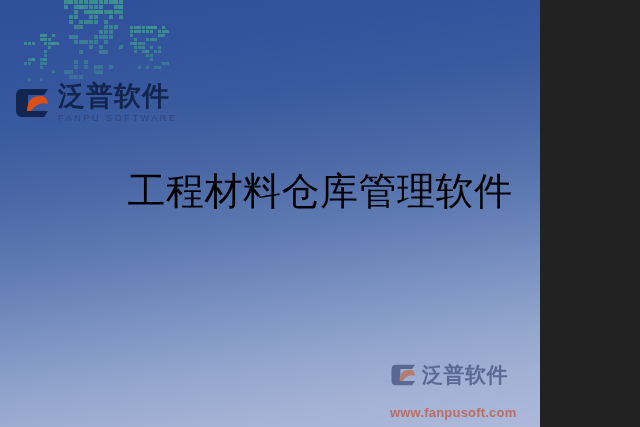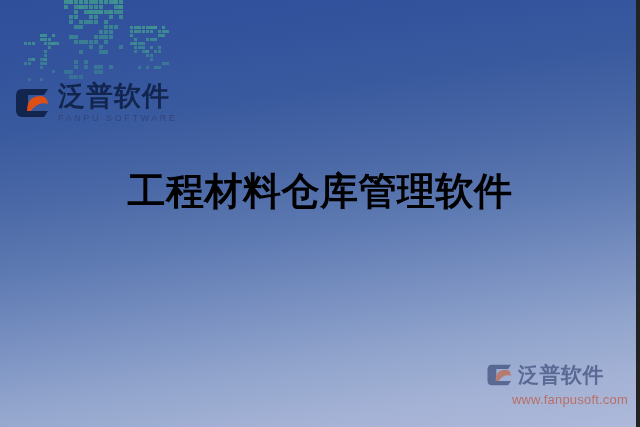--- a/index.html
+++ b/index.html
@@ -2,21 +2,21 @@
 <html><head>
 <meta charset="utf-8">
 <style>
   html, body {
     margin: 0;
     padding: 0;
     background: #222;
   }
   #stage {
     position: relative;
-    width: 636px;
+    width: 540px;
     height: 427px;
     overflow: hidden;
     font-family: "Liberation Sans", "DejaVu Sans", sans-serif;
     
     background:
       linear-gradient(172deg,
         #2f4f9b 0%,
         #33539d 14%,
         #3a5a9f 26%,
         #4a68a6 40%,
@@ -81,21 +81,21 @@
 
   
   #headline {
     position: absolute;
     left: 0;
     top: 168px;
     width: 640px;
     text-align: center;
     color: #000000;
     font-size: 38px;
-    font-weight: bold;
+    font-weight: normal;
     line-height: 1.26;
     letter-spacing: 0.5px;
   }
   #headline .hl-line { display: block; white-space: nowrap; }
 
   
   #watermark {
     position: absolute;
     right: 8px;
     bottom: 10px;
@@ -116,27 +116,27 @@
   }
   .wm-cn {
     margin-left: 4px;
     font-size: 21px;
     font-weight: bold;
     color: #3f4f7c;
     letter-spacing: 0.5px;
     white-space: nowrap;
   }
   .wm-url {
-    margin-top: 1px;
+    margin-top: 14px;
     font-size: 13px;
-    font-weight: normal;
+    font-weight: bold;
     color: #c0543a;
     letter-spacing: 0.2px;
     white-space: nowrap;
-    text-align: right;
+    text-align: left;
   }
 </style>
 </head>
 <body>
 
 <div id="stage">
 
   <div id="pixel-art">
       <div class="px" style="left: 18px; top: 34px; width: 7px; height: 3px; background: rgb(63, 148, 144); opacity: 0.9;"></div>
       <div class="px" style="left: 30px; top: 34px; width: 3px; height: 3px; background: rgb(63, 148, 144); opacity: 0.9;"></div>

